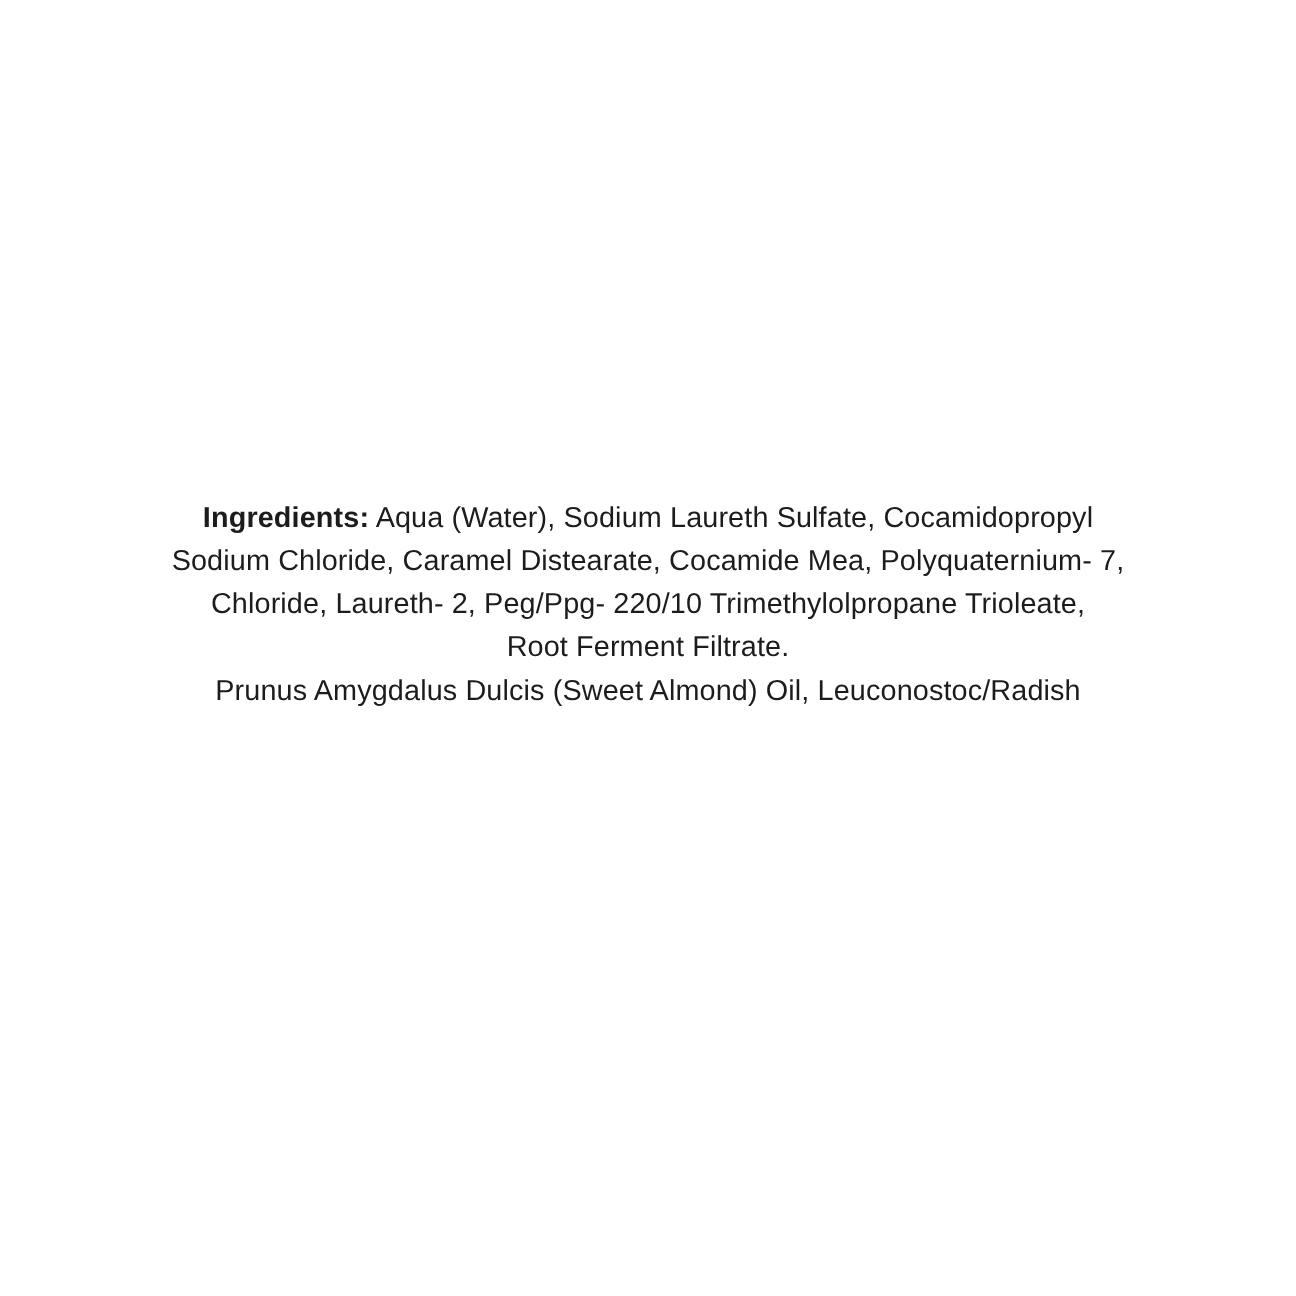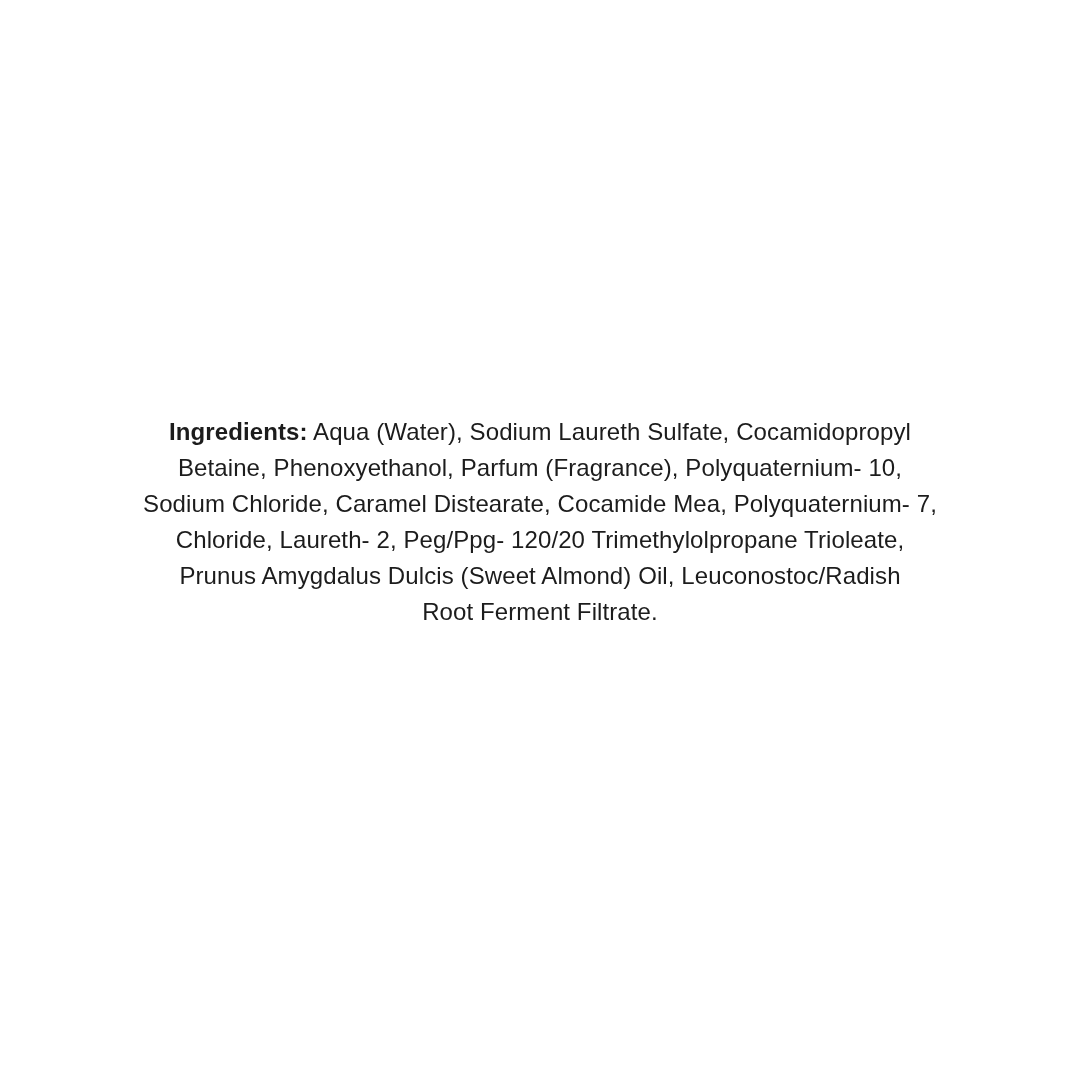--- a/index.html
+++ b/index.html
@@ -33,19 +33,18 @@
   .ingredients-heading {
     font-weight: 700;
   }
 </style>
 </head>
 <body>
 
 <div class="canvas">
   <div class="ingredients-block">
     <div class="ingredients-line"><span class="ingredients-heading">Ingredients:</span> <span>Aqua (Water), Sodium Laureth Sulfate, Cocamidopropyl</span></div>
-    <div class="ingredients-line">Betaine, Phenoxyethanol, Parfum (Fragrance), Polyquaternium- 10,</div>
     <div class="ingredients-line">Sodium Chloride, Caramel Distearate, Cocamide Mea, Polyquaternium- 7,</div>
-    <div class="ingredients-line">Chloride, Laureth- 2, Peg/Ppg- 120/20 Trimethylolpropane Trioleate,</div>
+    <div class="ingredients-line">Chloride, Laureth- 2, Peg/Ppg- 220/10 Trimethylolpropane Trioleate,</div>
+    <div class="ingredients-line">Root Ferment Filtrate.</div>
     <div class="ingredients-line">Prunus Amygdalus Dulcis (Sweet Almond) Oil, Leuconostoc/Radish</div>
-    <div class="ingredients-line">Root Ferment Filtrate.</div>
   </div>
 </div>
 
 </body></html>

